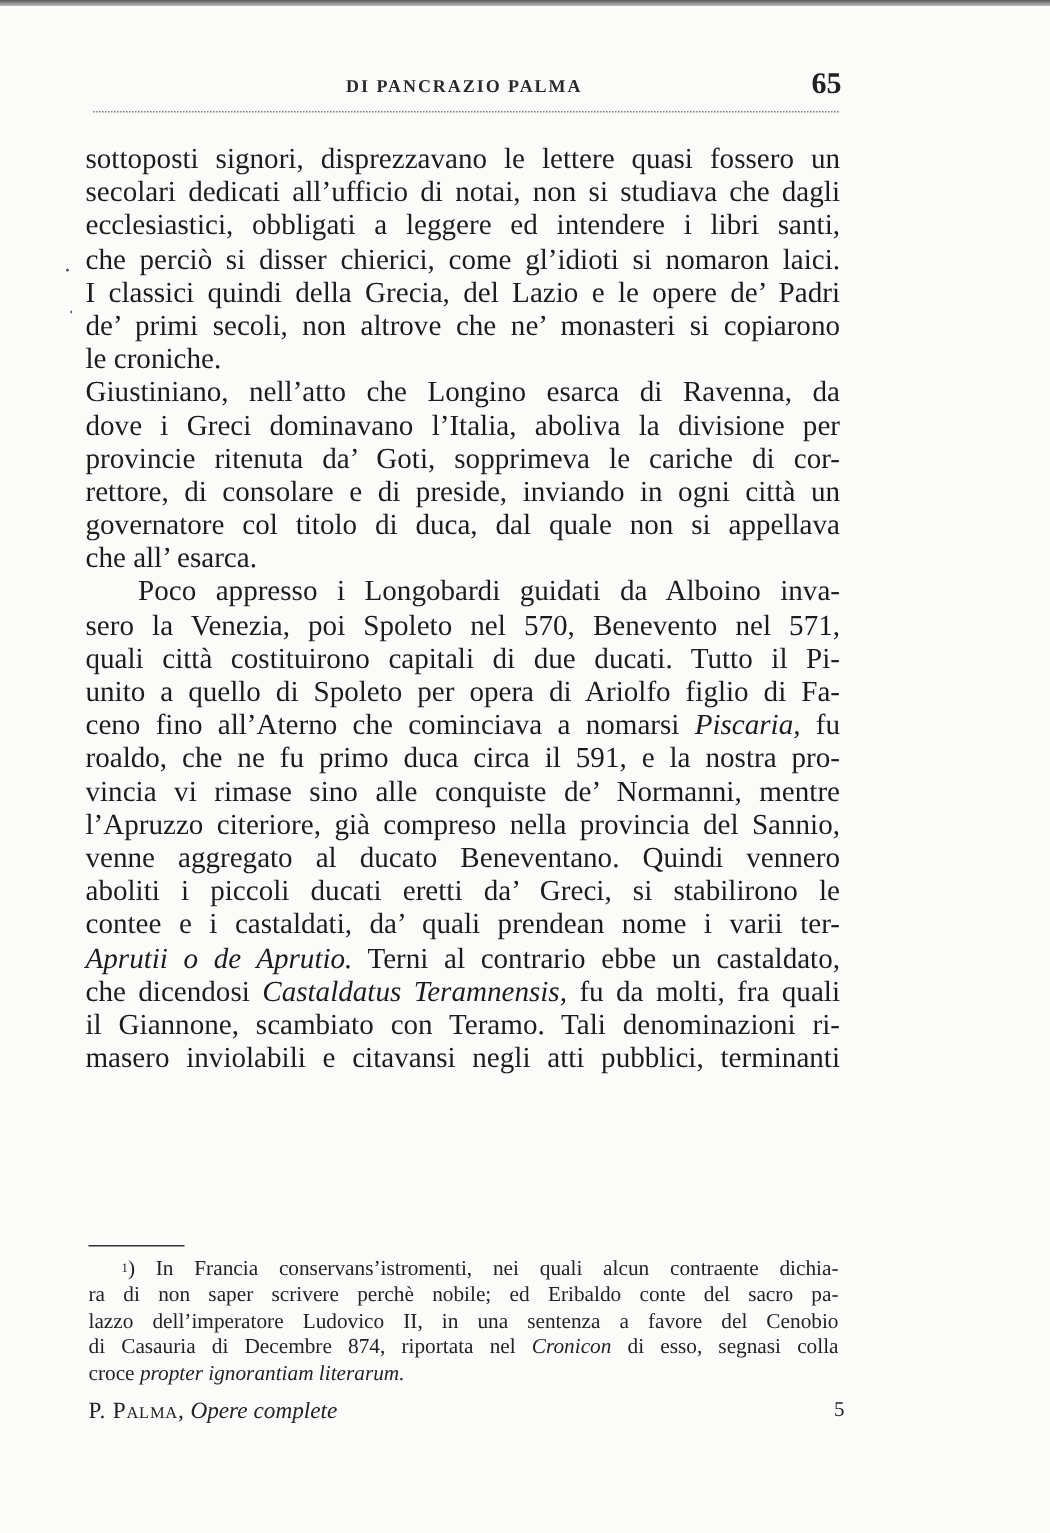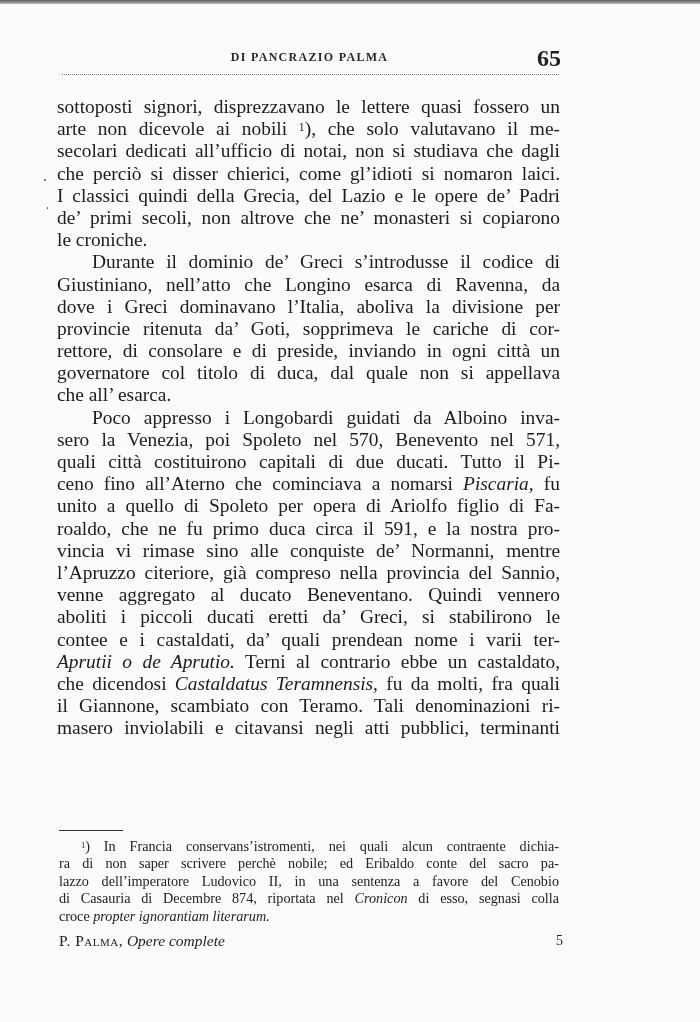--- a/index.html
+++ b/index.html
@@ -17,21 +17,21 @@
   .header {
     position: absolute; left: 58px; top: 45px; width: 503px; height: 26px;
   }
   .running-title {
     position: absolute; left: 0; right: 0; top: 5px; text-align: center;
     font-family: Liberation Serif, serif;
     font-size: 12px; letter-spacing: 1.3px; font-weight: bold; color: #2a2a2a;
   }
   .page-number {
     position: absolute; right: 0; top: 0; font-family: "Liberation Serif", serif;
-    font-size: 24px; font-weight: bold; color: #222;
+    font-size: 20px; font-weight: bold; color: #222;
   }
   .rule {
     position: absolute; left: 62px; top: 74px; width: 497px; height: 0;
     border-top: 1px dotted #777;
   }
   .body-text {
     position: absolute; left: 57px; top: 96px; width: 503px;
     font-family: "Liberation Serif", serif;
     font-size: 19.4px; line-height: 22.2px; color: #1c1c1c;
   }
@@ -68,38 +68,37 @@
 <span class="speck" style="left:47px;top:207px;width:1px;height:2px"></span>
 
 <div class="header">
   <div class="running-title">DI PANCRAZIO PALMA</div>
   <div class="page-number">65</div>
 </div>
 <div class="rule"></div>
 
 <div class="body-text">
   <span class="line">sottoposti signori, disprezzavano le lettere quasi fossero un</span>
-  <span class="line"><span>arte non dicevole ai nobili </span><sup>1</sup><span>), che solo valutavano il me-</span></span>
   <span class="line">secolari dedicati all’ufficio di notai, non si studiava che dagli</span>
+  <span class="line">ecclesiastici, obbligati a leggere ed intendere i libri santi,</span>
   <span class="line">che perciò si disser chierici, come gl’idioti si nomaron laici.</span>
   <span class="line">I classici quindi della Grecia, del Lazio e le opere de’ Padri</span>
   <span class="line">de’ primi secoli, non altrove che ne’ monasteri si copiarono</span>
   <span class="line last">le croniche.</span>
-  <span class="line indent">Durante il dominio de’ Greci s’introdusse il codice di</span>
   <span class="line">Giustiniano, nell’atto che Longino esarca di Ravenna, da</span>
   <span class="line">dove i Greci dominavano l’Italia, aboliva la divisione per</span>
   <span class="line">provincie ritenuta da’ Goti, sopprimeva le cariche di cor-</span>
   <span class="line">rettore, di consolare e di preside, inviando in ogni città un</span>
   <span class="line">governatore col titolo di duca, dal quale non si appellava</span>
   <span class="line last">che all’ esarca.</span>
   <span class="line indent">Poco appresso i Longobardi guidati da Alboino inva-</span>
   <span class="line">sero la Venezia, poi Spoleto nel 570, Benevento nel 571,</span>
   <span class="line">quali città costituirono capitali di due ducati. Tutto il Pi-</span>
+  <span class="line">unito a quello di Spoleto per opera di Ariolfo figlio di Fa-</span>
   <span class="line"><span>ceno fino all’Aterno che cominciava a nomarsi </span><i>Piscaria,</i><span> fu</span></span>
-  <span class="line">unito a quello di Spoleto per opera di Ariolfo figlio di Fa-</span>
   <span class="line">roaldo, che ne fu primo duca circa il 591, e la nostra pro-</span>
   <span class="line">vincia vi rimase sino alle conquiste de’ Normanni, mentre</span>
   <span class="line">l’Apruzzo citeriore, già compreso nella provincia del Sannio,</span>
   <span class="line">venne aggregato al ducato Beneventano. Quindi vennero</span>
   <span class="line">aboliti i piccoli ducati eretti da’ Greci, si stabilirono le</span>
   <span class="line">contee e i castaldati, da’ quali prendean nome i varii ter-</span>
   <span class="line"><span></span><i>Aprutii o de Aprutio.</i><span> Terni al contrario ebbe un castaldato,</span></span>
   <span class="line"><span>che dicendosi </span><i>Castaldatus Teramnensis,</i><span> fu da molti, fra quali</span></span>
   <span class="line">il Giannone, scambiato con Teramo. Tali denominazioni ri-</span>
   <span class="line">masero inviolabili e citavansi negli atti pubblici, terminanti</span>

